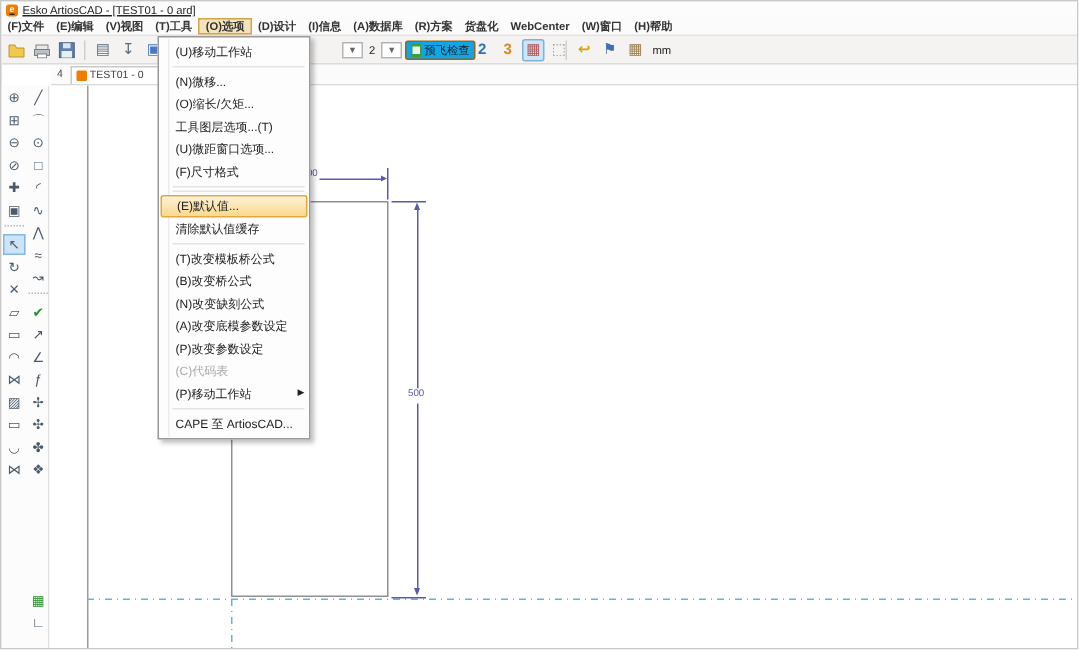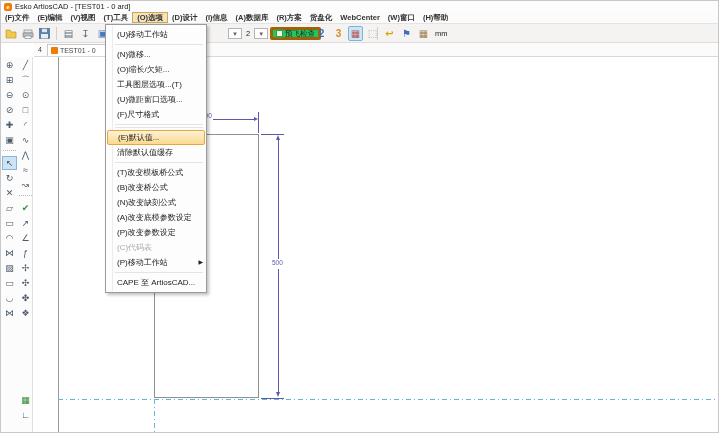--- a/index.html
+++ b/index.html
@@ -3,21 +3,21 @@
 <meta charset="utf-8">
 <style>
   * { margin:0; padding:0; box-sizing:border-box; }
   html,body { background:#ffffff; }
   body { font-family:"Liberation Sans","DejaVu Sans",sans-serif; }
   .app { position:relative; width:719px; height:433px; background:#fff; overflow:hidden;
          border:1px solid #c8c8c8; }
 
   
   .titlebar { height:11px; display:flex; align-items:center; gap:3px; padding-left:3px;
-              background:#fcfcfc; font-size:7.5px; color:#222; }
+              background:#fcfcfc; font-size:7.5px; color:#222;text-decoration:underline; }
   .esko-logo { width:8px; height:8px; background:#f07d00; border-radius:2px; color:#fff;
                font-size:6px; line-height:8px; text-align:center; font-weight:bold; }
 
   
   .menubar { height:12px; display:flex; align-items:stretch; background:#fbfbfb;
              border-bottom:1px solid #e3e3e3; font-size:7.5px; color:#333; }
   .menubar .mitem { padding:0 4px; line-height:12px; white-space:nowrap; cursor:default;font-weight:bold; }
   .menubar .mitem.active { background:#f5e3bb; border:1px solid #cfa64e; line-height:10px; }
 
   
@@ -25,21 +25,21 @@
   .tgroup { position:absolute; top:1px; height:17px; display:flex; align-items:center; gap:2px; }
   .ticon { width:15px; height:15px; display:flex; align-items:center; justify-content:center;
            font-size:10px; color:#5a6b7c; border-radius:2px; }
   .ticon svg { display:block; }
   .ticon.active { background:#cde6f7; border:1px solid #7fb2d9; }
   .tsep { width:1px; height:13px; background:#d0cfcd; margin:0 2px; }
   .combo { width:14px; height:11px; background:#fff; border:1px solid #b5b5b5; font-size:6px;
            color:#666; display:flex; align-items:center; justify-content:center; }
   .combo-val { font-size:7.5px; color:#222; padding:0 2px; }
   .preflight { height:13px; display:flex; align-items:center; gap:2px; padding:0 3px;
-               background:#22c55e; border:3px solid #a16207; border-radius:2px; font-size:7.5px; color:#222;text-align:center; }
+               background:#0ea5e9; border:1px solid #a16207; border-radius:2px; font-size:7.5px; color:#222;text-align:center; }
   .clipboard { width:7px; height:9px; background:#3f9e3f; border-radius:1px; position:relative; }
   .clipboard:after { content:""; position:absolute; left:1px; top:2px; width:5px; height:5px; background:#eaf6ea; }
   .units { font-size:7.5px; color:#222; padding-left:2px; }
 
   
   .tabbar { height:14px; margin-left:33px; display:flex; align-items:flex-end; gap:3px;
             background:#fbfbfb; border-bottom:1px solid #d8d8d8; padding-left:2px; font-size:7px; color:#444; }
   .tab-count { line-height:13px; padding:0 2px; }
   .tab { height:12px; width:62px; background:#fff; border:1px solid #c9c9c9; border-bottom:none;
          display:flex; align-items:center; gap:2px; padding:0 3px; overflow:hidden; white-space:nowrap; }

